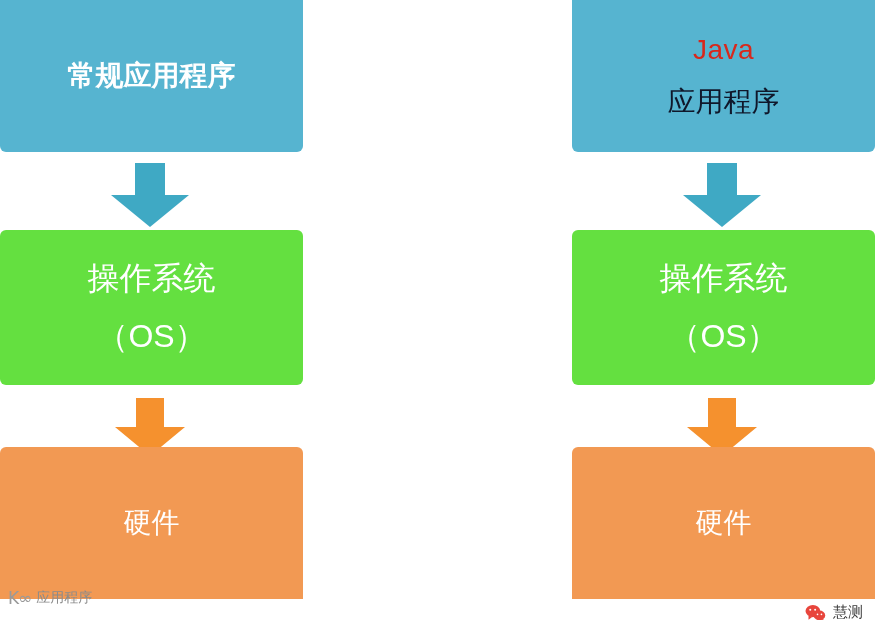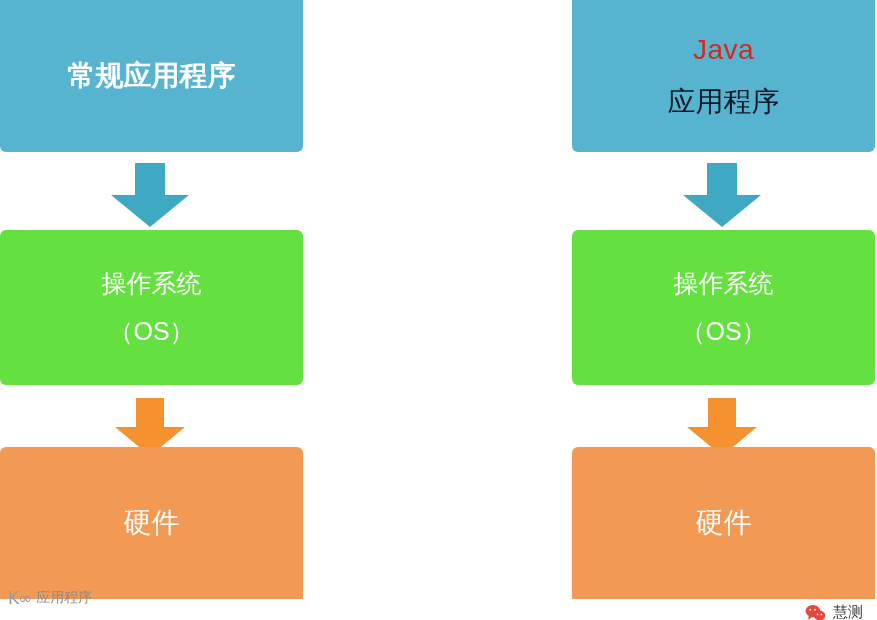--- a/index.html
+++ b/index.html
@@ -63,21 +63,21 @@
   .box-hw {
     top: 447px;
     height: 152px;
     background: #f29953;
     border-bottom-left-radius: 0;
     border-bottom-right-radius: 0;
   }
 
   .t-app { font-size: 28px; font-weight: bold; }
   .t-app .line + .line { margin-top: 12px; }
-  .t-os { font-size: 25px; }
+  .t-os { font-size: 32px; }
   .t-os .line + .line { margin-top: 14px; }
   .t-hw { font-size: 28px; }
 
   .java-title {
     font-size: 28px;
     font-weight: normal;
     color: #d8281c;
     letter-spacing: 0.5px;
   }
   .java-sub {

